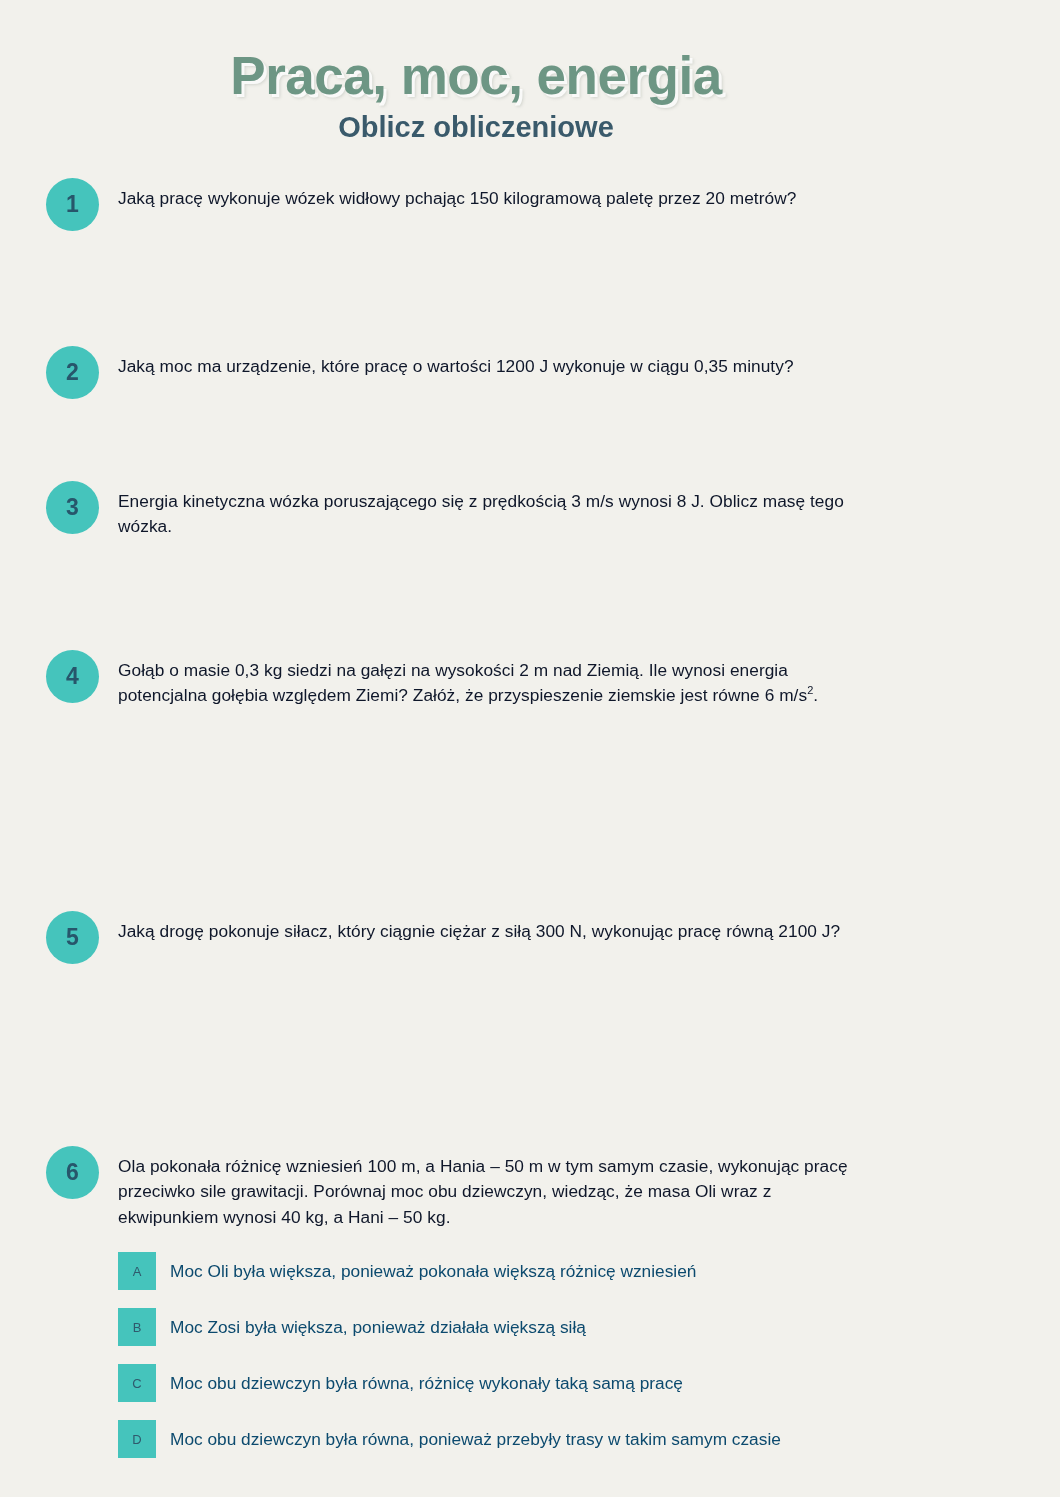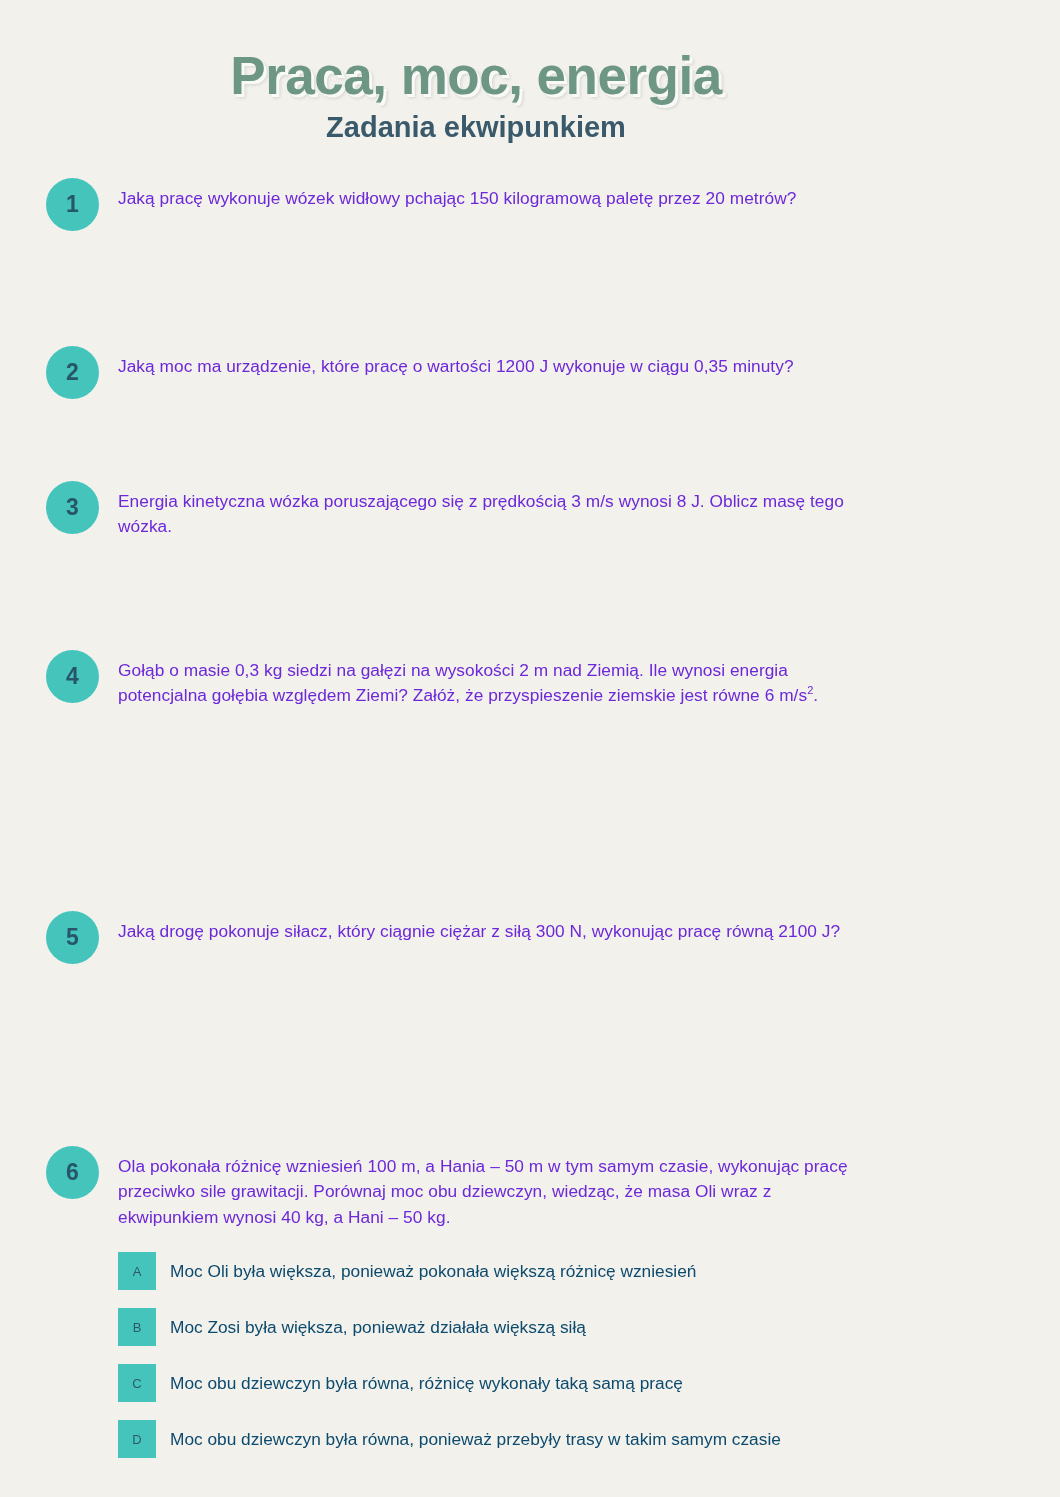--- a/index.html
+++ b/index.html
@@ -67,21 +67,21 @@
     color: #27566b;
     font-size: 23px;
     font-weight: bold;
     display: flex;
     align-items: center;
     justify-content: center;
     line-height: 1;
   }
   .q-text {
     font-size: 17.3px;
-    color: #6d28d9;
+    color: #0f172a;
     line-height: 1.48;
     padding-top: 8px;
     letter-spacing: 0.05px;
   }
   .q-text sup {
     font-size: 11px;
     vertical-align: super;
     line-height: 0;
   }
 
@@ -126,21 +126,21 @@
     white-space: nowrap;
   }
 </style>
 </head>
 <body>
 
 <div class="page">
 
   <div class="header">
     <h1 class="title">Praca, moc, energia</h1>
-    <h2 class="subtitle">Zadania ekwipunkiem</h2>
+    <h2 class="subtitle">Oblicz obliczeniowe</h2>
   </div>
 
   <div class="questions">
 
     <div class="question q1">
       <div class="q-badge">1</div>
       <div class="q-text">Jaką pracę wykonuje wózek widłowy pchając 150 kilogramową paletę przez 20  metrów?</div>
     </div>
 
     <div class="question q2">

